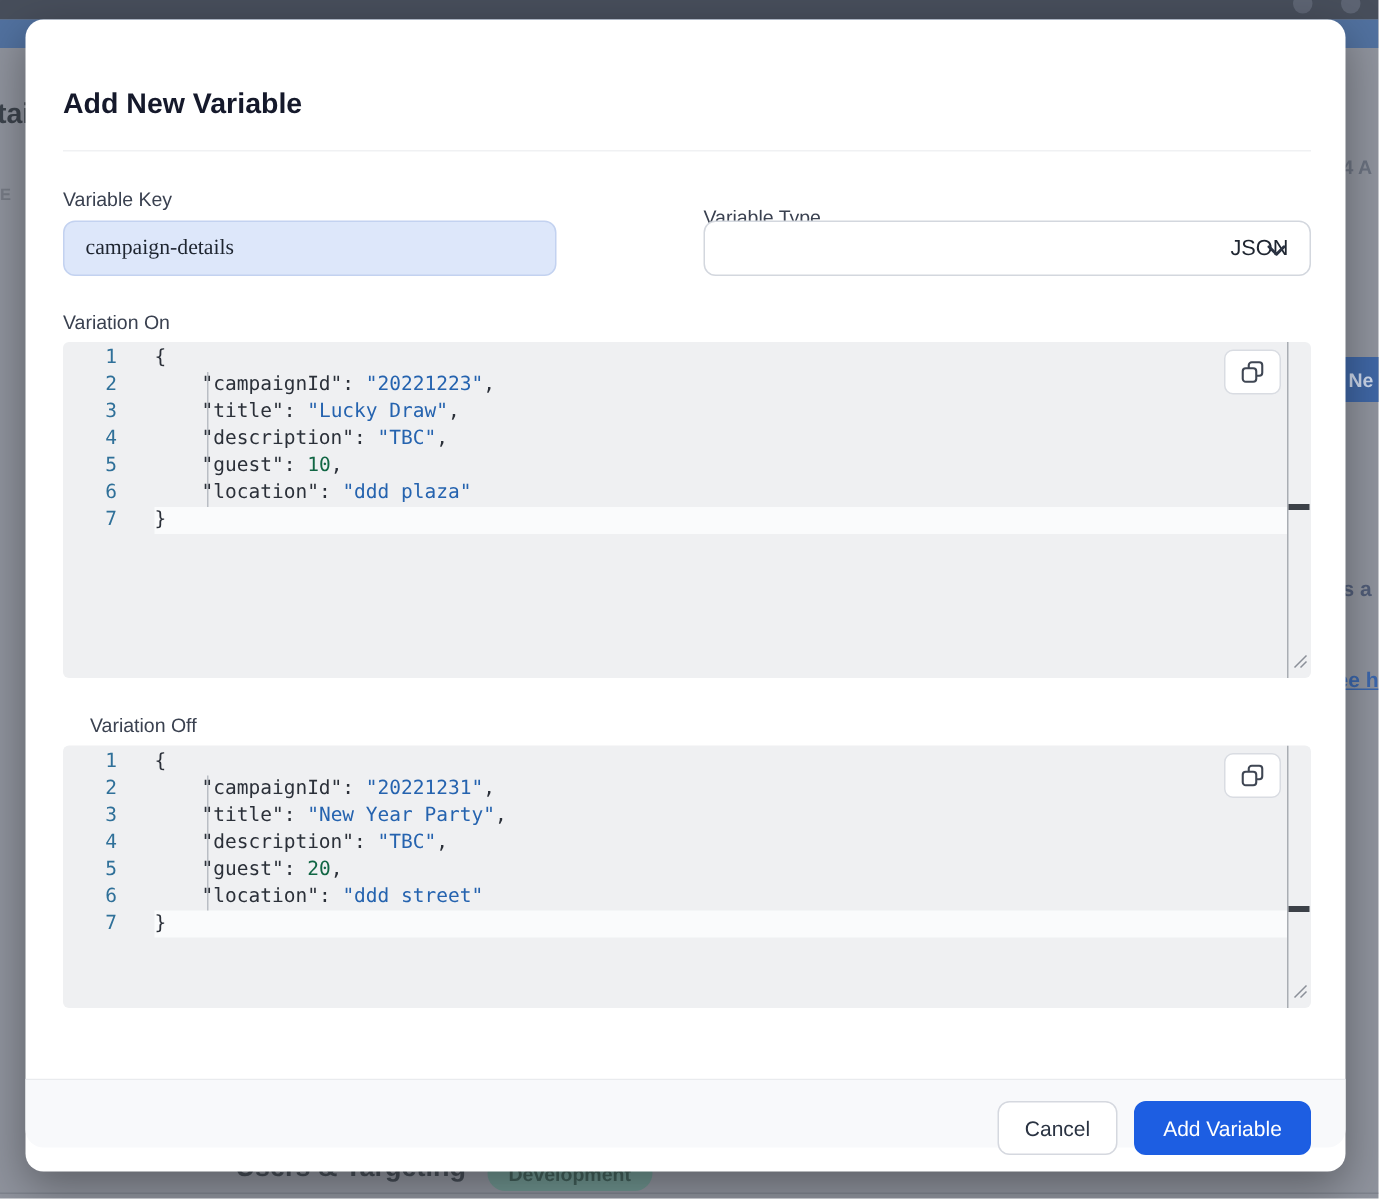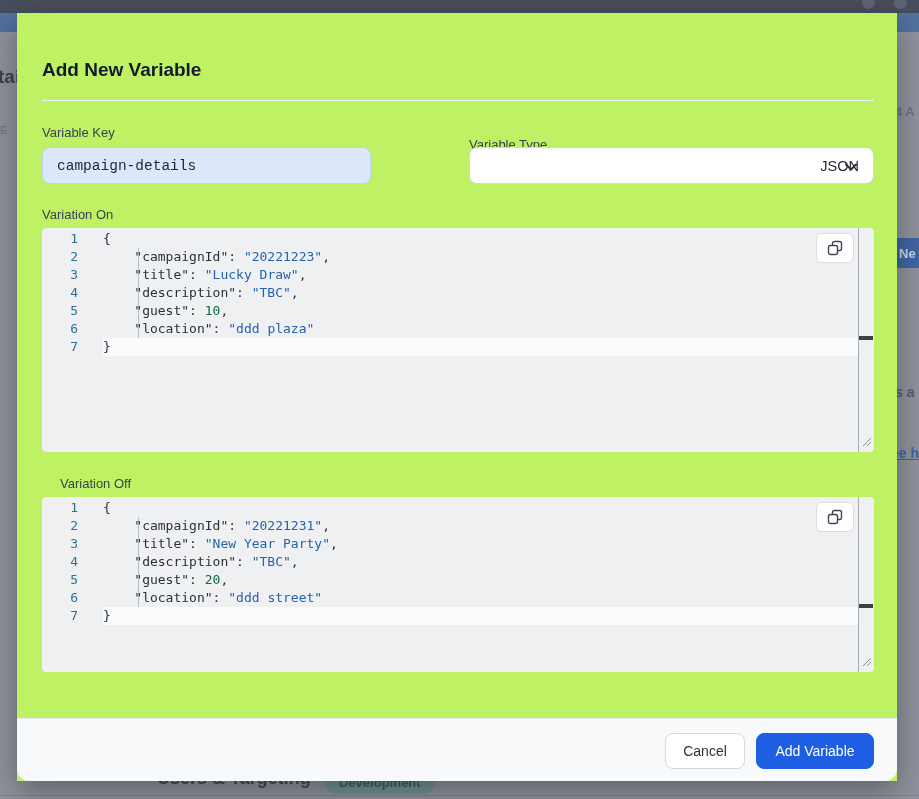--- a/index.html
+++ b/index.html
@@ -17,31 +17,31 @@
   .frag-newbtn { left:895px; top:238px; width:30px; height:30px; background:#3f66a4; color:#ccd7ea;
                  font-size:13px; font-weight:700; display:flex; align-items:center; padding-left:4px; }
   .frag-sa { left:895px; top:384px; font-size:14px; color:#515d78;text-align:center; }
   .frag-link { left:891px; top:445px; font-size:14px; font-weight:700; color:#3b66ab; text-decoration:underline; }
   .frag-users { left:157px; top:768px; font-size:18px; font-weight:700; color:#464d57; }
   .frag-badge { left:325px; top:770px; height:24px; padding:0 14px; background:#6f9590; color:#42605b;
                 border-radius:12px; font-size:13px; font-weight:700; display:flex; align-items:center; }
   .frag-hr { left:0; top:795px; width:919px; height:1px; background:#7e838d; }
 
   
-  .modal { position:absolute; left:17px; top:13px; width:880px; height:768px; background:#bef264;
-           border-radius:0; box-shadow:0 10px 30px rgba(0,0,0,.35); z-index:10; }
+  .modal { position:absolute; left:17px; top:13px; width:880px; height:768px; background:#ffffff;
+           border-radius:12px; box-shadow:0 10px 30px rgba(0,0,0,.35); z-index:10; }
   .modal-title { position:absolute; left:25px; top:46px; font-size:19px; font-weight:700; color:#15192b; }
   .modal-divider { position:absolute; left:25px; right:23px; top:87px; height:1px; background:#f0f1f3; }
 
   .field-label { position:absolute; font-size:13px; color:#3a4150; }
   .lbl-key  { left:25px;  top:112px; }
   .lbl-type { left:452px; top:112px;margin-top:12px; }
   .input-key { position:absolute; left:25px; top:134px; width:329px; height:37px; background:#dde7fa;
                border:1px solid #c3d2f0; border-radius:8px; padding:0 14px; font-size:14.5px; color:#1e2530;
-               font-family:Liberation Mono, monospace; outline:none; }
+               font-family:Liberation Serif, serif; outline:none; }
   .select-type { position:absolute; left:452px; top:134px; width:405px; height:37px; background:#fff;
                  border:1px solid #d3d7de; border-radius:8px; display:flex; align-items:center;
                  padding:0 14px; font-size:14.5px; color:#1e2530; cursor:pointer;justify-content:flex-end; }
   .select-type .chev { position:absolute; right:14px; top:11px; }
 
   .ed-label-on  { left:25px; top:194px; }
   .ed-label-off { left:25px; top:463px;margin-left:18px; }
 
   
   .editor { position:absolute; left:25px; width:832px; background:#eff0f2; border-radius:4px; overflow:hidden; }
@@ -60,21 +60,21 @@
   .copy-btn { position:absolute; top:5px; right:20px; width:38px; height:30px; background:#fff;
               border:1px solid #d9dce2; border-radius:6px; display:flex; align-items:center; justify-content:center;
               cursor:pointer; z-index:4; }
   .sb-divider { position:absolute; top:0; bottom:0; right:15px; width:1px; background:#a9adb3; z-index:3; }
   .sb-thumb { position:absolute; right:1px; width:14px; height:4px; background:#3c4148; z-index:3; }
   .editor-on  .sb-thumb { top:108px; }
   .editor-off .sb-thumb { top:107px; }
   .resize-handle { position:absolute; right:2px; bottom:1px; z-index:4; cursor:nwse-resize; }
 
   
-  .modal-footer { position:absolute; left:0; right:0; bottom:0; height:63px; background:#f8f9fb;
+  .modal-footer { position:absolute; left:0; right:0; bottom:16px; height:46px; background:#f8f9fb;
                   border-top:1px solid #e9ebee; border-radius:0 0 12px 12px; }
   .btn { position:absolute; top:14px; height:36px; border-radius:8px; font-size:14px;
          font-family:"Liberation Sans", sans-serif; cursor:pointer; }
   .btn-cancel { right:152px; width:80px; background:#fff; border:1px solid #d5d8df; color:#2a3342; }
   .btn-submit { right:23px; width:118px; background:#1d5ee2; border:1px solid #1d5ee2; color:#fff; }
 </style>
 </head>
 <body>
 
 <div class="bg-navbar"></div>

